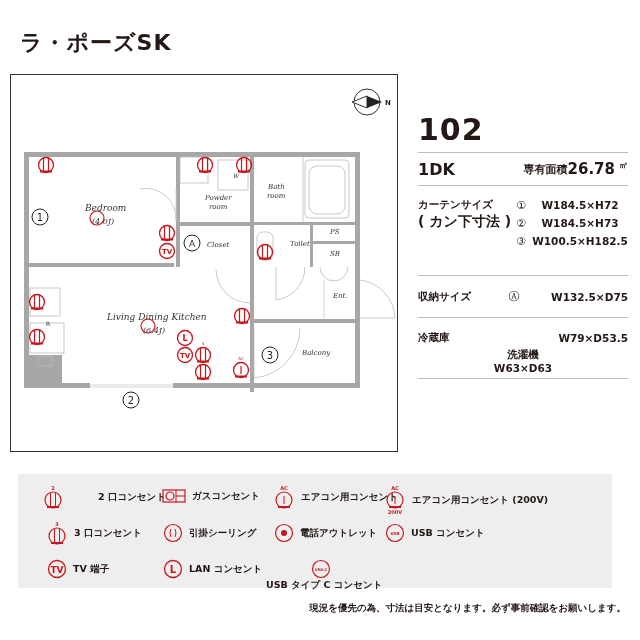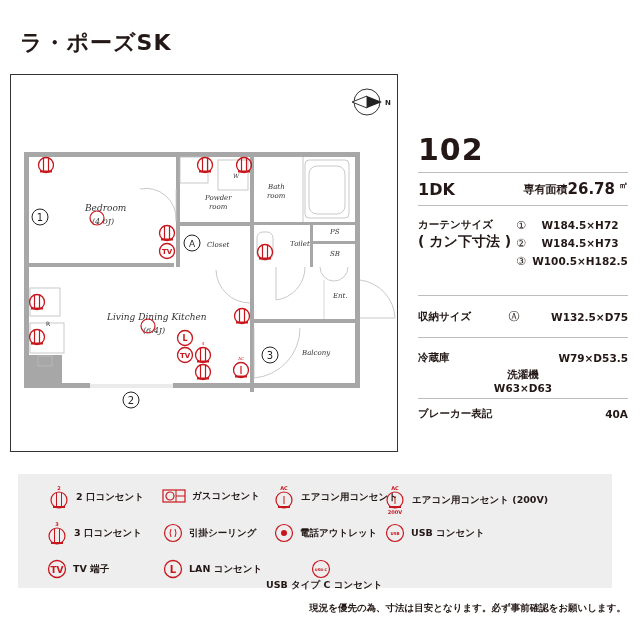--- a/index.html
+++ b/index.html
@@ -1,21 +1,21 @@
 <!DOCTYPE html>
 <html><head>
 <meta charset="utf-8">
 <style>
   html, body { margin:0; padding:0; background:#ffffff; }
   body { width:640px; height:640px; position:relative; overflow:hidden;
          font-family:"DejaVu Sans","Liberation Sans",sans-serif; color:#231815; }
   .title { position:absolute; left:20px; top:28px; font-size:22px; font-weight:bold; letter-spacing:1px; }
   .plan-frame { position:absolute; left:10px; top:74px; width:388px; height:378px; border:1.5px solid #333; box-sizing:border-box; background:#fff; }
   .plan-svg { position:absolute; left:0; top:0; }
-  .info { position:absolute; left:418px; top:128px; width:210px; }
+  .info { position:absolute; left:418px; top:108px; width:210px; }
   .unit { font-size:30px; font-weight:bold; line-height:44px; height:44px; letter-spacing:1px; }
   .hr { height:1px; background:#bdbdbd; margin:0; }
   .row { display:flex; align-items:center; font-size:10.5px; font-weight:bold; }
   .row .label { flex:1; }
   .row .mark { width:28px; text-align:center; font-weight:normal; font-size:11px; }
   .row .val { text-align:right; }
   .type-row { height:32px; }
   .type-row .type { font-size:16px; font-weight:bold; flex:1; }
   .type-row .area-label { font-size:11px; font-weight:bold; }
   .type-row .area { font-size:15px; font-weight:bold; }
@@ -206,29 +206,25 @@
   <div class="hr"></div>
   <div class="row" style="height:20px; margin-top:10px;">
     <span class="label">冷蔵庫</span>
     <span class="val">W79×D53.5</span>
   </div>
   <div class="row" style="height:20px; margin-bottom:10px;flex-direction:column;">
     <span class="label">洗濯機</span>
     <span class="val">W63×D63</span>
   </div>
   <div class="hr"></div>
-  <div class="row" style="height:30px;">
-    <span class="label">ブレーカー表記</span>
-    <span class="val">40A</span>
-  </div>
 </div>
 
 <div class="legend">
 
-  <div class="lg-item" style="left:30px; top:10px;">
+  <div class="lg-item" style="left:24px; top:10px;gap:28px;">
     <svg width="22" height="26" viewBox="-11 -14 22 26">
       <text x="0" y="-8" font-size="5" fill="#c8161d" text-anchor="middle">2</text>
       <circle cx="0" cy="2" r="8" fill="none" stroke="#c8161d" stroke-width="1.2"></circle>
       <line x1="-2.5" y1="-5" x2="-2.5" y2="9" stroke="#c8161d"></line>
         <line x1="2.5" y1="-5" x2="2.5" y2="9" stroke="#c8161d"></line>
       <line x1="-6" y1="9" x2="6" y2="9" stroke="#c8161d" stroke-width="2"></line>
     </svg>
     <span>2 口コンセント</span>
   </div>
   <div class="lg-item" style="left:144px; top:14px;">

